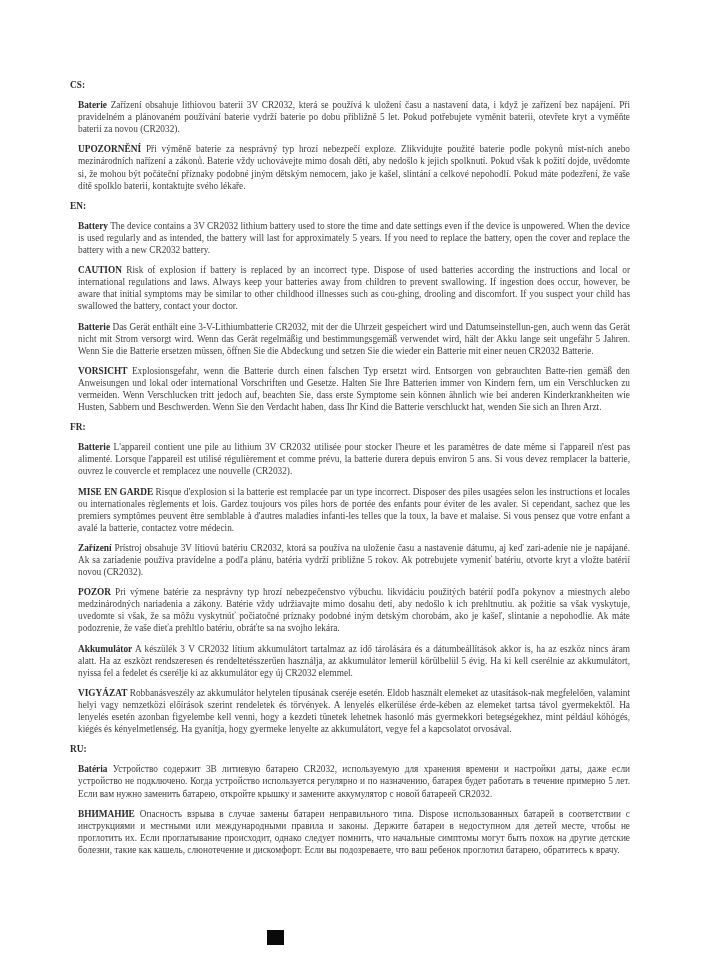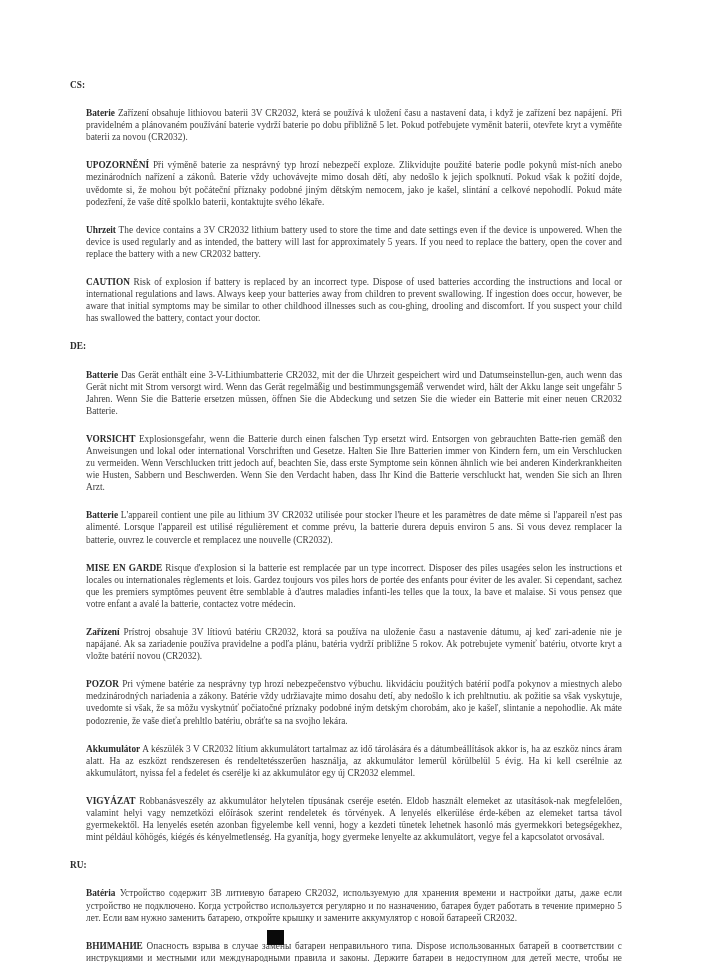--- a/index.html
+++ b/index.html
@@ -26,21 +26,21 @@
     line-height: 12.1px;
     text-align: justify;
     text-justify: inter-word;
     font-family: Liberation Serif, serif;
   }
   .lang-section { margin: 0; padding: 0; }
   .lang-label {
     font-weight: bold;
     color: #2b2b2b;
   }
-  .content p { margin: 16px; padding: 0; }
+  .content p { margin: 8px; padding: 0; }
   .content strong { color: #2b2b2b; font-weight: bold; }
   .black-mark {
     position: absolute;
     left: 267px;
     top: 930px;
     width: 17px;
     height: 15px;
     background: #0a0a0a;
   }
 </style>
@@ -50,31 +50,32 @@
 <div class="page">
   <div class="content">
 
     <div class="lang-section">
       <div class="lang-label">CS:</div>
       <p><strong>Baterie</strong><span> Zařízení obsahuje lithiovou baterii 3V CR2032, která se používá k uložení času a nastavení data, i když je zařízení bez napájení. Při pravidelném a plánovaném používání baterie vydrží baterie po dobu přibližně 5 let. Pokud potřebujete vyměnit baterii, otevřete kryt a vyměňte baterii za novou (CR2032).</span></p>
       <p><strong>UPOZORNĚNÍ</strong><span> Při výměně baterie za nesprávný typ hrozí nebezpečí exploze. Zlikvidujte použité baterie podle pokynů míst-ních anebo mezinárodních nařízení a zákonů. Baterie vždy uchovávejte mimo dosah dětí, aby nedošlo k jejich spolknutí. Pokud však k požití dojde, uvědomte si, že mohou být počáteční příznaky podobné jiným dětským nemocem, jako je kašel, slintání a celkové nepohodlí. Pokud máte podezření, že vaše dítě spolklo baterii, kontaktujte svého lékaře.</span></p>
     </div>
 
     <div class="lang-section">
-      <p><strong>Uhrzeit</strong><span> The device contains a 3V CR2032 lithium battery used to store the time and date settings even if the device is unpowered. When the device is used regularly and as intended, the battery will last for approximately 5 years. If you need to replace the battery, open the cover and replace the battery with a new CR2032 battery.</span></p>
+      <div class="lang-label">EN:</div>
+      <p><strong>Battery</strong><span> The device contains a 3V CR2032 lithium battery used to store the time and date settings even if the device is unpowered. When the device is used regularly and as intended, the battery will last for approximately 5 years. If you need to replace the battery, open the cover and replace the battery with a new CR2032 battery.</span></p>
       <p><strong>CAUTION</strong><span> Risk of explosion if battery is replaced by an incorrect type. Dispose of used batteries according the instructions and local or international regulations and laws. Always keep your batteries away from children to prevent swallowing. If ingestion does occur, however, be aware that initial symptoms may be similar to other childhood illnesses such as cou-ghing, drooling and discomfort. If you suspect your child has swallowed the battery, contact your doctor.</span></p>
     </div>
 
     <div class="lang-section">
-      <div class="lang-label">DE:</div>
       <p><strong>Batterie</strong><span> Das Gerät enthält eine 3-V-Lithiumbatterie CR2032, mit der die Uhrzeit gespeichert wird und Datumseinstellun-gen, auch wenn das Gerät nicht mit Strom versorgt wird. Wenn das Gerät regelmäßig und bestimmungsgemäß verwendet wird, hält der Akku lange seit ungefähr 5 Jahren. Wenn Sie die Batterie ersetzen müssen, öffnen Sie die Abdeckung und setzen Sie die wieder ein Batterie mit einer neuen CR2032 Batterie.</span></p>
       <p><strong>VORSICHT</strong><span> Explosionsgefahr, wenn die Batterie durch einen falschen Typ ersetzt wird. Entsorgen von gebrauchten Batte-rien gemäß den Anweisungen und lokal oder international Vorschriften und Gesetze. Halten Sie Ihre Batterien immer von Kindern fern, um ein Verschlucken zu vermeiden. Wenn Verschlucken tritt jedoch auf, beachten Sie, dass erste Symptome sein können ähnlich wie bei anderen Kinderkrankheiten wie Husten, Sabbern und Beschwerden. Wenn Sie den Verdacht haben, dass Ihr Kind die Batterie verschluckt hat, wenden Sie sich an Ihren Arzt.</span></p>
     </div>
 
     <div class="lang-section">
+      <div class="lang-label">FR:</div>
       <p><strong>Batterie</strong><span> L'appareil contient une pile au lithium 3V CR2032 utilisée pour stocker l'heure et les paramètres de date même si l'appareil n'est pas alimenté. Lorsque l'appareil est utilisé régulièrement et comme prévu, la batterie durera depuis environ 5 ans. Si vous devez remplacer la batterie, ouvrez le couvercle et remplacez une nouvelle (CR2032).</span></p>
       <p><strong>MISE EN GARDE</strong><span> Risque d'explosion si la batterie est remplacée par un type incorrect. Disposer des piles usagées selon les instructions et locales ou internationales règlements et lois. Gardez toujours vos piles hors de portée des enfants pour éviter de les avaler. Si cependant, sachez que les premiers symptômes peuvent être semblable à d'autres maladies infanti-les telles que la toux, la bave et malaise. Si vous pensez que votre enfant a avalé la batterie, contactez votre médecin.</span></p>
     </div>
 
     <div class="lang-section">
       <p><strong>Zařízení</strong><span> Prístroj obsahuje 3V lítiovú batériu CR2032, ktorá sa používa na uloženie času a nastavenie dátumu, aj keď zari-adenie nie je napájané. Ak sa zariadenie používa pravidelne a podľa plánu, batéria vydrží približne 5 rokov. Ak potrebujete vymeniť batériu, otvorte kryt a vložte batérií novou (CR2032).</span></p>
       <p><strong>POZOR</strong><span> Pri výmene batérie za nesprávny typ hrozí nebezpečenstvo výbuchu. likvidáciu použitých batérií podľa pokynov a miestnych alebo medzinárodných nariadenia a zákony. Batérie vždy udržiavajte mimo dosahu detí, aby nedošlo k ich prehltnutiu. ak požitie sa však vyskytuje, uvedomte si však, že sa môžu vyskytnúť počiatočné príznaky podobné iným detským chorobám, ako je kašeľ, slintanie a nepohodlie. Ak máte podozrenie, že vaše dieťa prehltlo batériu, obráťte sa na svojho lekára.</span></p>
     </div>
 
     <div class="lang-section">

